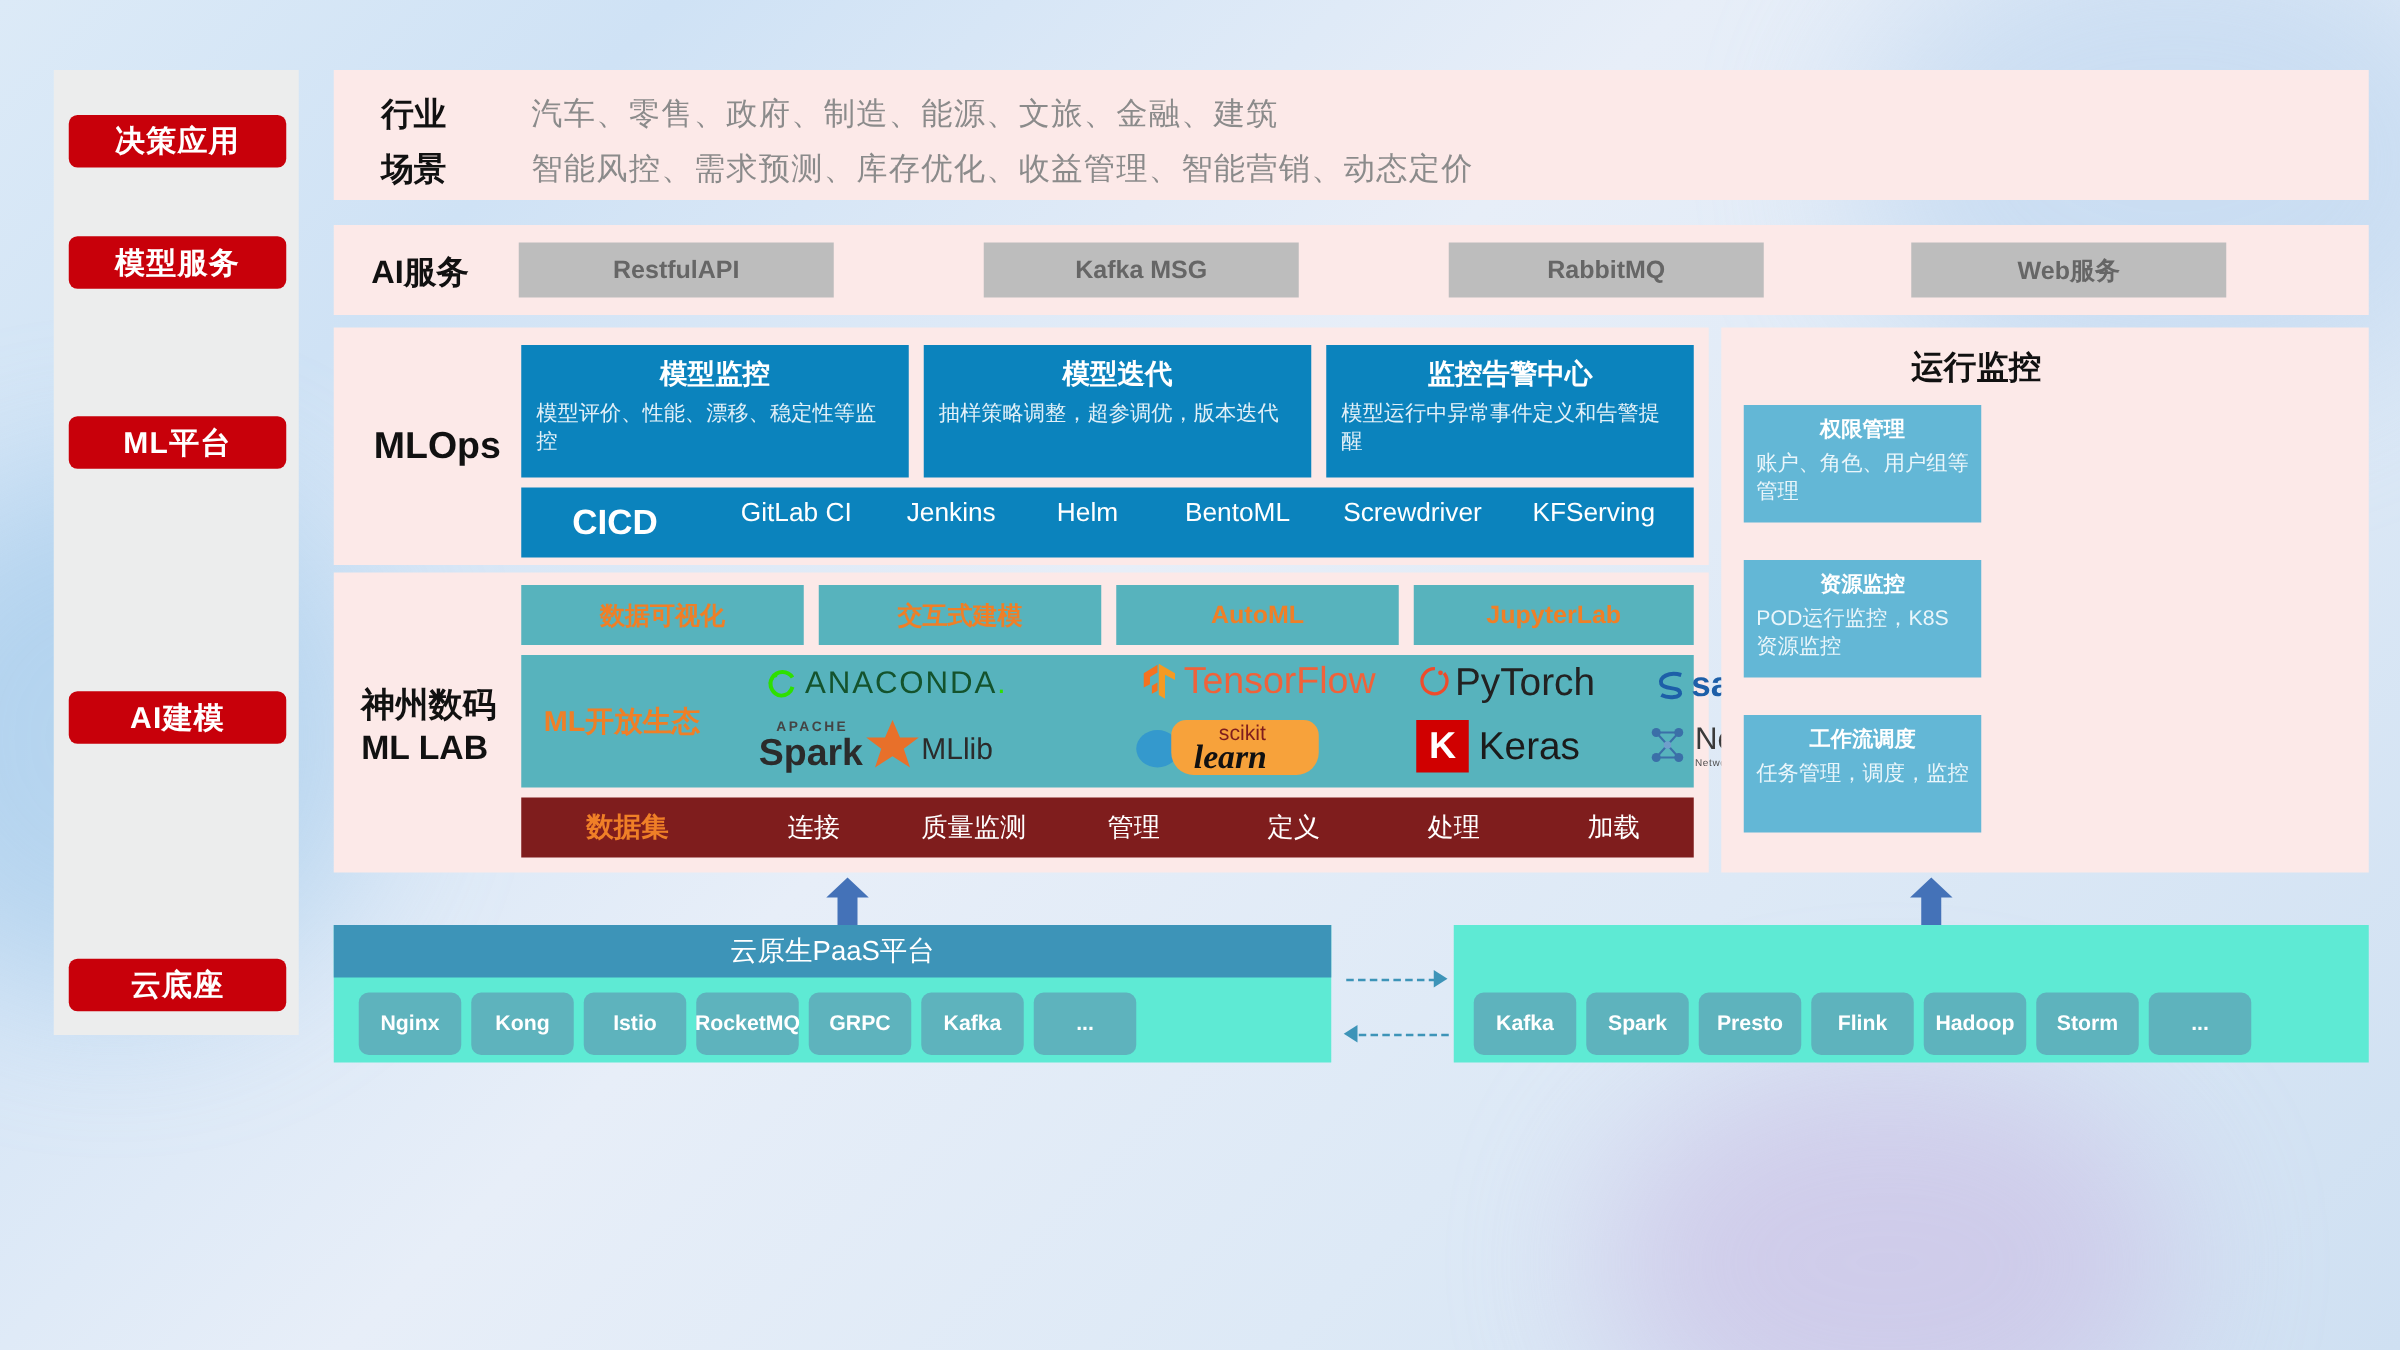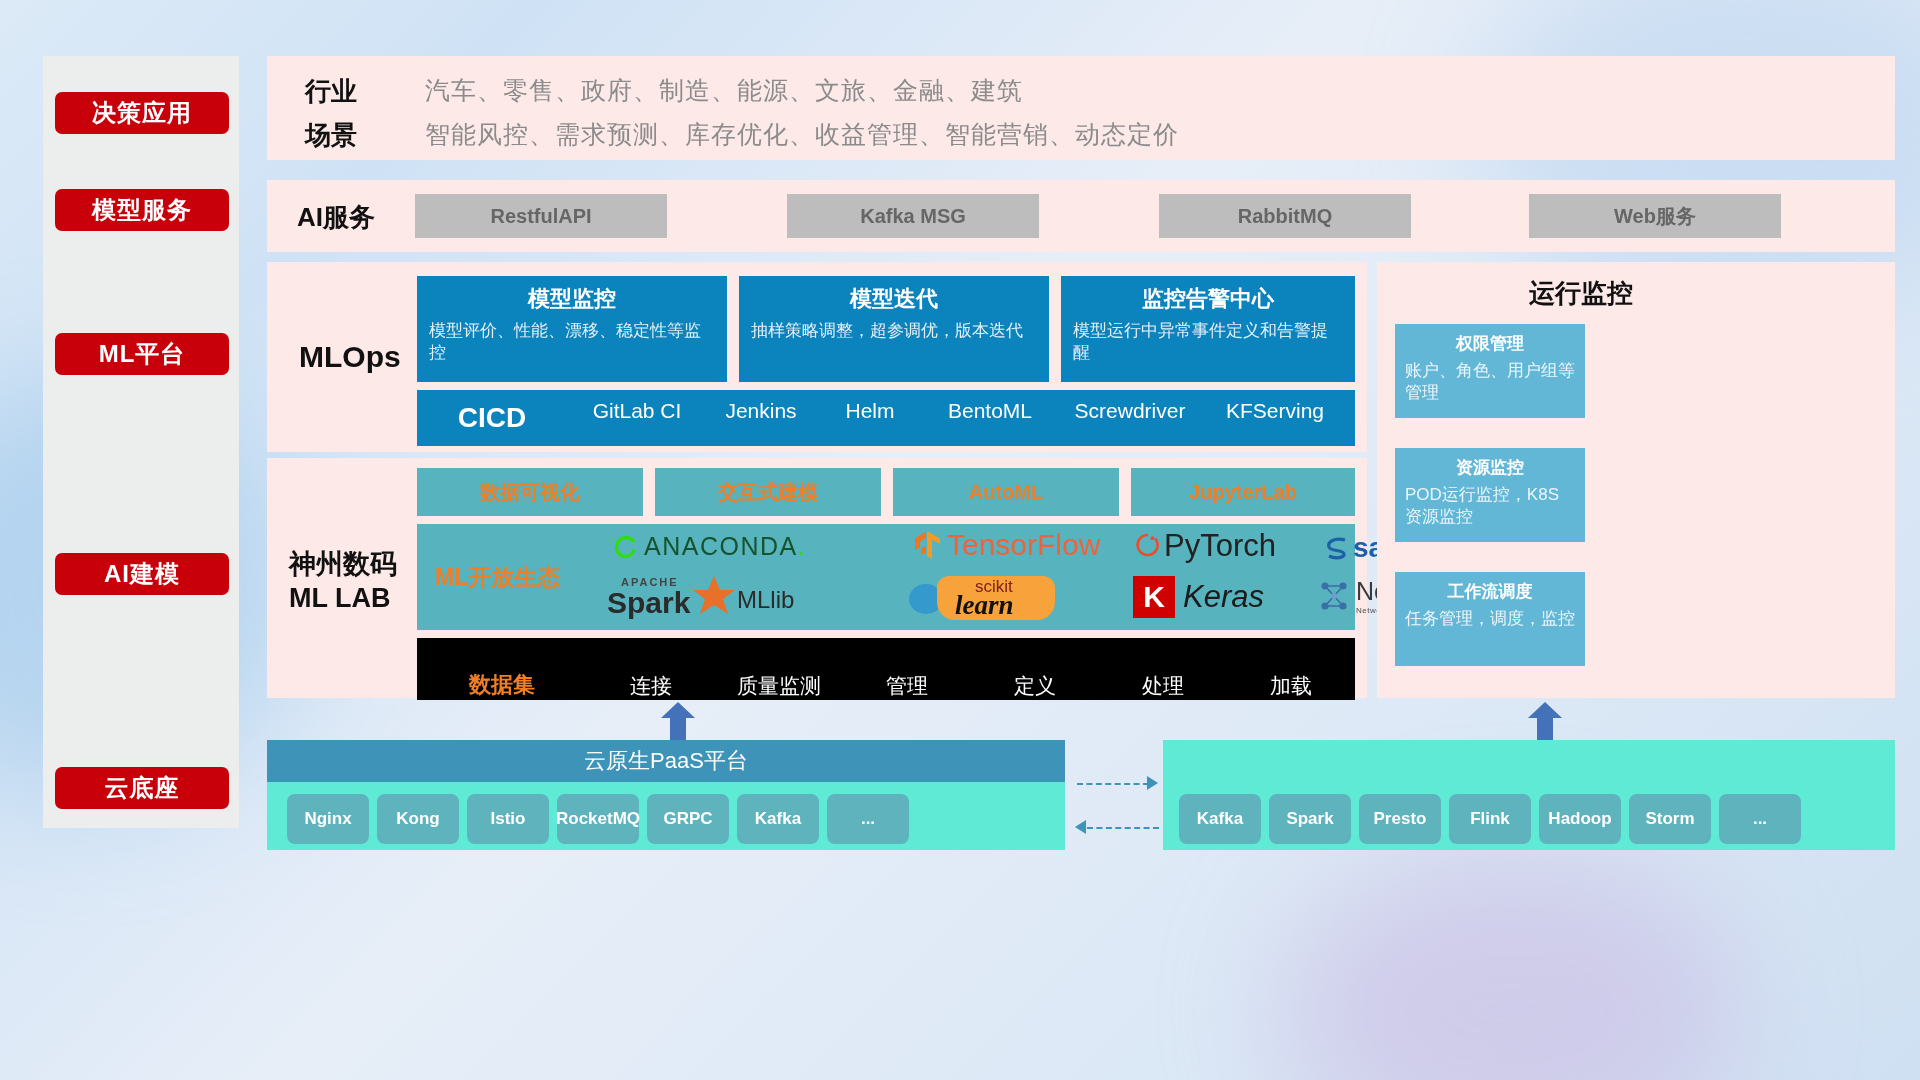--- a/index.html
+++ b/index.html
@@ -74,22 +74,22 @@
   .tealtab {
     position: absolute; top: 10px; height: 48px; background: #57b3bd;
     color: #ef7f27; font-size: 20px; font-weight: bold;
     display: flex; align-items: center; justify-content: center;
   }
   .eco {
     position: absolute; left: 150px; top: 66px; width: 938px; height: 106px; background: #57b3bd;
   }
   .eco-label { position: absolute; left: 18px; top: 38px; color: #ef7f27; font-size: 23px; font-weight: bold; }
   .dataset {
-    position: absolute; left: 150px; top: 180px; width: 938px; height: 62px;
-    background: #000000; display: flex; align-items: flex-end;
+    position: absolute; left: 150px; top: 180px; width: 938px; height: 48px;
+    background: #7f1d1d; display: flex; align-items: center;
   }
   .dataset .hd { color: #ef7f27; font-size: 22px; font-weight: bold; width: 170px; text-align: center; flex:none; }
   .dataset .it { color: #fff; font-size: 21px; text-align: center; flex: 1; }
 
   
   #row-mon { left: 1362px; top: 262px; width: 518px; height: 436px; }
   .mon-title { position: absolute; left: 0; right: 0; top: 14px; text-align: center;
                font-size: 26px; font-weight: bold; color: #111; }
   .mon-card {
     position: absolute; left: 18px; width: 190px; background: #63b7d6; color: #fff;
@@ -258,21 +258,21 @@
           <span style="position:absolute; left:66px; top:1px; color:#7f1d1d; font-size:17px;">scikit</span>
           <span style="position:absolute; left:46px; top:14px; color:#111; font-size:27px; font-style:italic; font-weight:bold; font-family:'Liberation Serif',serif;">learn</span>
         </div>
       </div>
 
       <div class="logo" style="left:716px; top:52px;">
         <div style="width:42px; height:42px; background:#d00000; color:#fff; font-size:30px; font-weight:bold;
                     display:flex; align-items:center; justify-content:center;">
           <span>K</span>
         </div>
-        <span class="logo-txt" style="color:#1b1b1b; font-size:31px; margin-left:8px;font-style:italic;">Keras</span>
+        <span class="logo-txt" style="color:#1b1b1b; font-size:31px; margin-left:8px;">Keras</span>
       </div>
 
       <div class="logo" style="left:900px; top:52px;">
         <svg width="36" height="40" viewBox="0 0 36 40">
           <line x1="8" y1="10" x2="26" y2="30" stroke="#3b6fa8" stroke-width="1.6"></line>
           <line x1="26" y1="10" x2="8" y2="30" stroke="#3b6fa8" stroke-width="1.6"></line>
           <line x1="8" y1="10" x2="26" y2="10" stroke="#3b6fa8" stroke-width="1.6"></line>
           <line x1="8" y1="30" x2="26" y2="30" stroke="#3b6fa8" stroke-width="1.6"></line>
           <circle cx="8" cy="10" r="3.6" fill="#3b6fa8"></circle>
             <circle cx="26" cy="10" r="3.6" fill="#3b6fa8"></circle>

